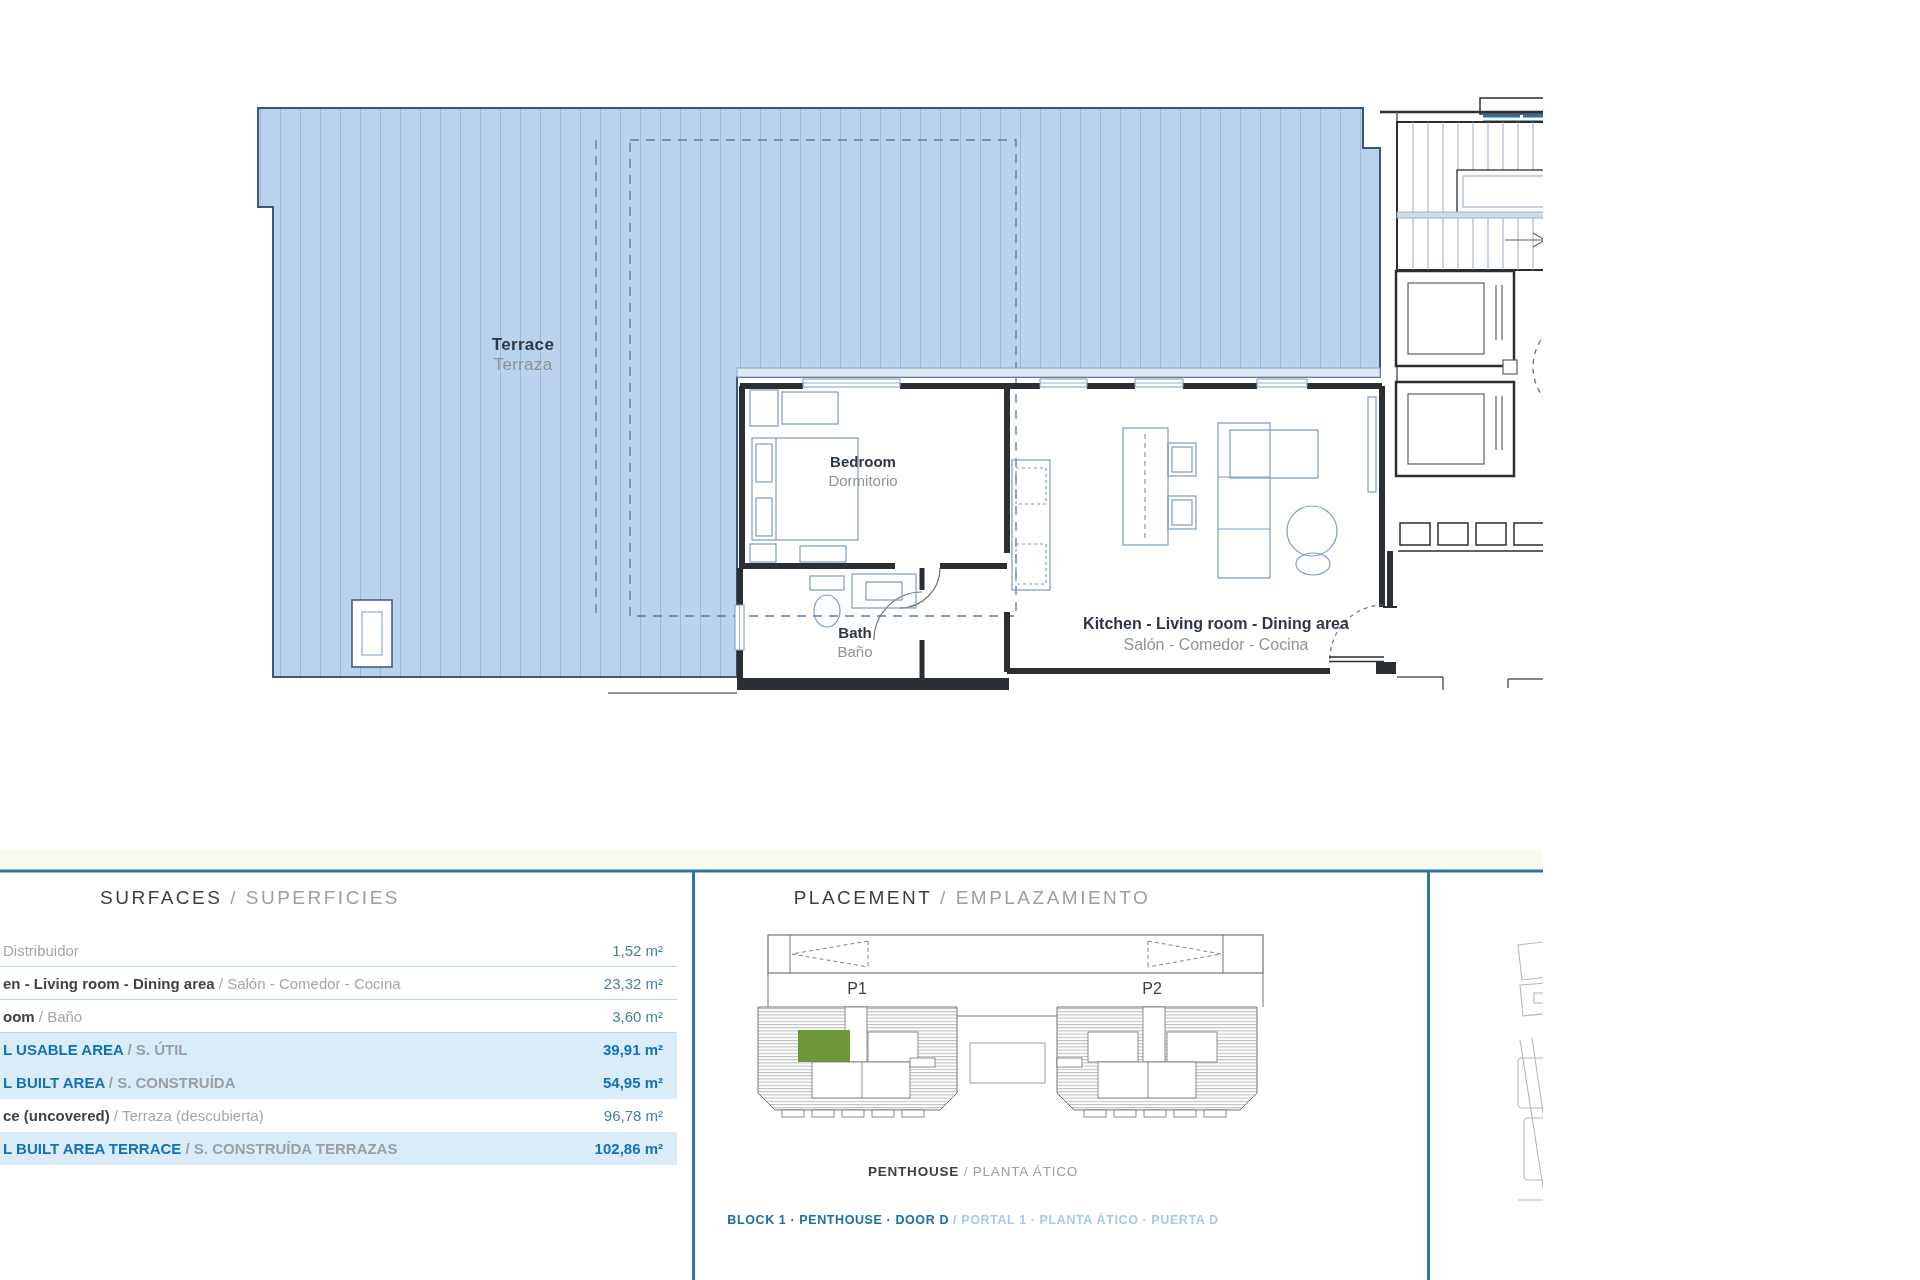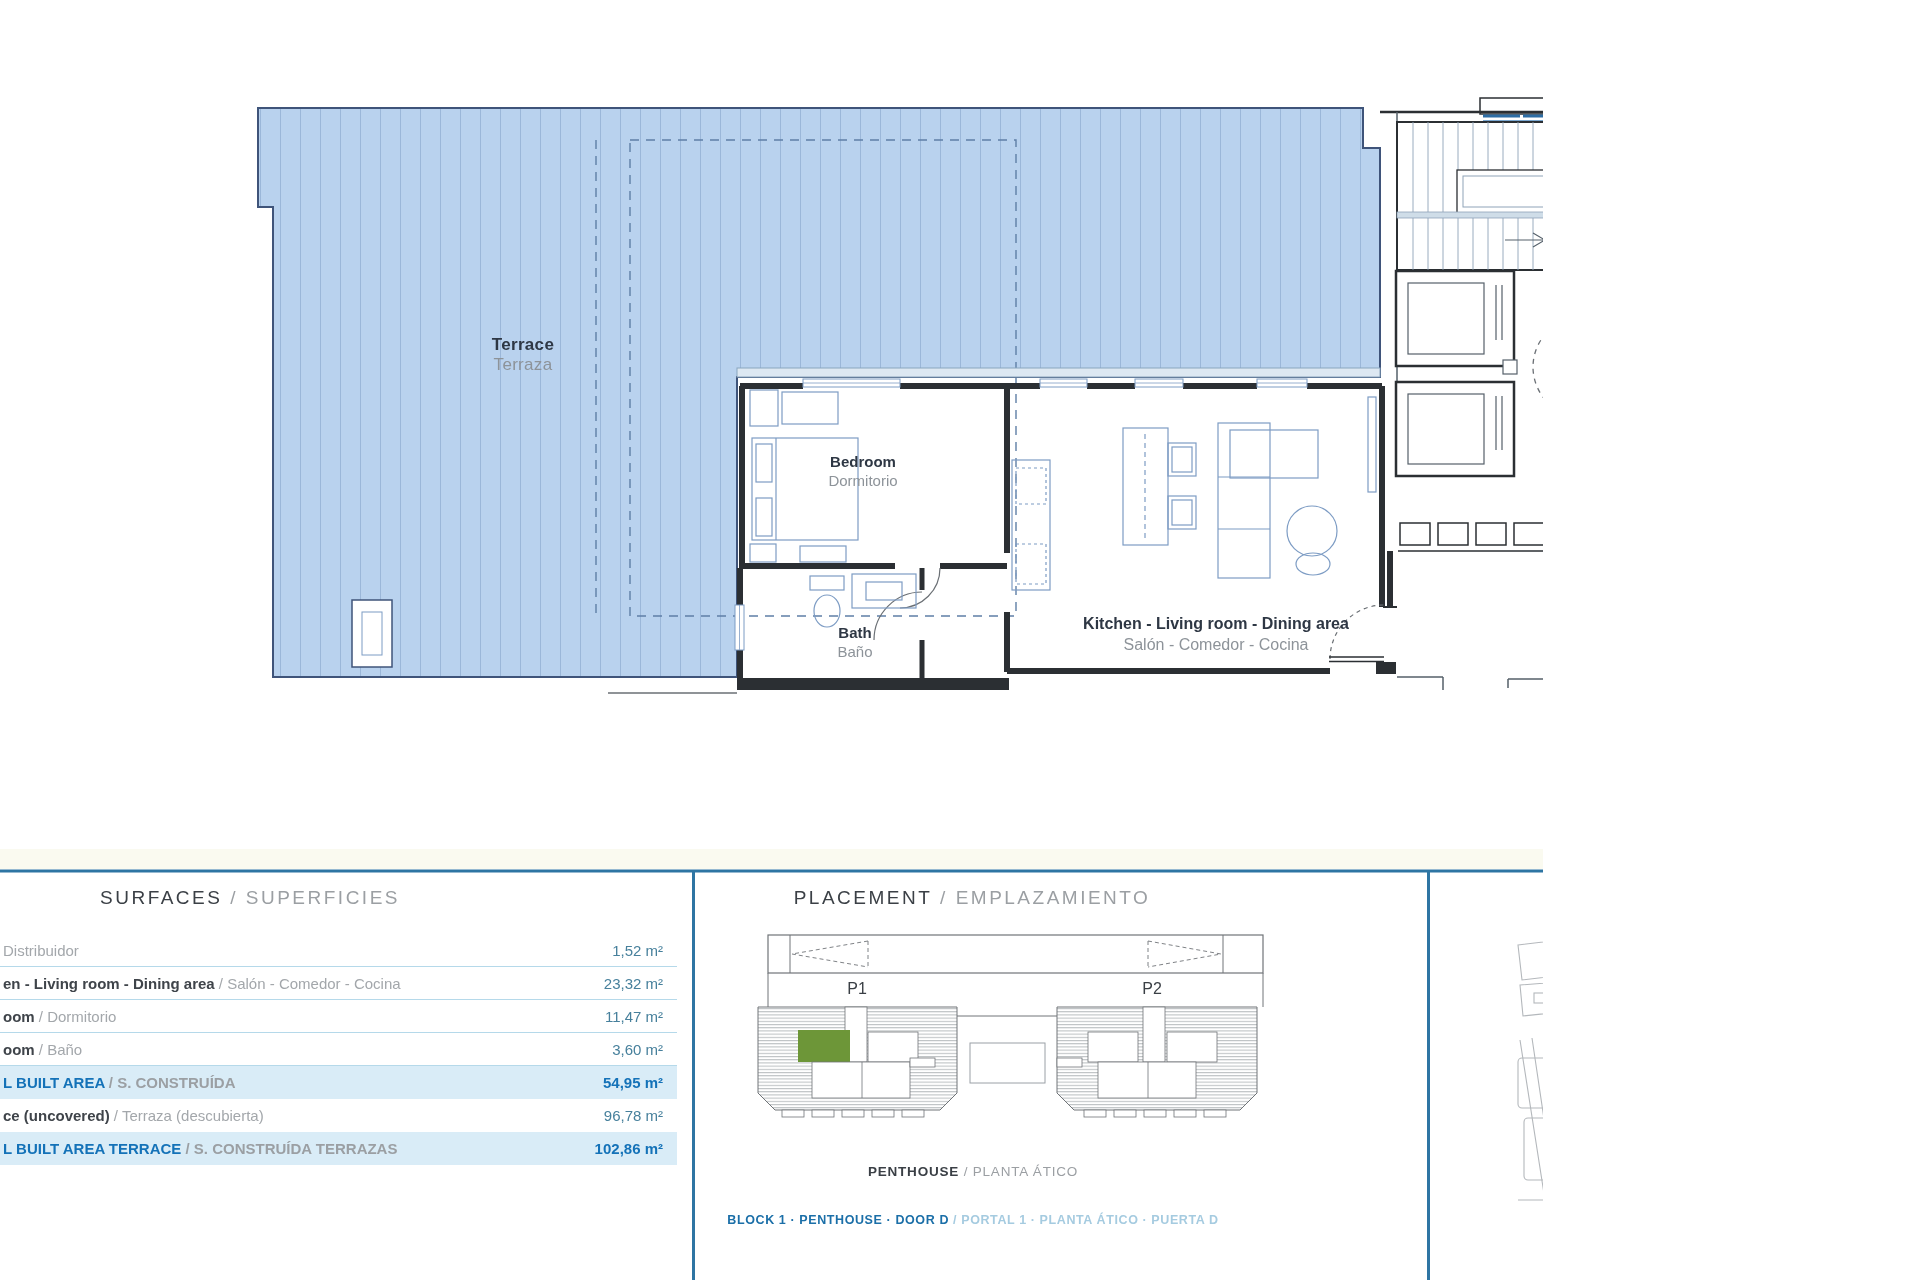--- a/index.html
+++ b/index.html
@@ -324,26 +324,26 @@
   <div class="surf">
     <div class="srow hairline plain1">
       <span><span class="l-en"></span><span class="l-es">Distribuidor</span></span>
       <span class="val">1,52 m²</span>
     </div>
     <div class="srow hairline">
       <span><span class="l-en">en - Living room - Dining area</span><span class="l-es"> / Salón - Comedor - Cocina</span></span>
       <span class="val">23,32 m²</span>
     </div>
     <div class="srow hairline">
-      <span><span class="l-en">oom</span><span class="l-es"> / Dormitorio</span></span>
-      <span class="val">11,47 m²</span>
-    </div>
-    <div class="srow hairline">
       <span><span class="l-en">oom</span><span class="l-es"> / Baño</span></span>
       <span class="val">3,60 m²</span>
+    </div>
+    <div class="srow hl">
+      <span><span class="l-en">L USABLE AREA</span><span class="l-es"> / S. ÚTIL</span></span>
+      <span class="val">39,91 m²</span>
     </div>
     <div class="srow" style="height:11px;"></div>
     <div class="srow hl" style="margin-top:-11px;align-items:center;">
       <span><span class="l-en">L BUILT AREA</span><span class="l-es"> / S. CONSTRUÍDA</span></span>
       <span class="val">54,95 m²</span>
     </div>
     <div class="srow">
       <span><span class="l-en">ce (uncovered)</span><span class="l-es"> / Terraza (descubierta)</span></span>
       <span class="val">96,78 m²</span>
     </div>

